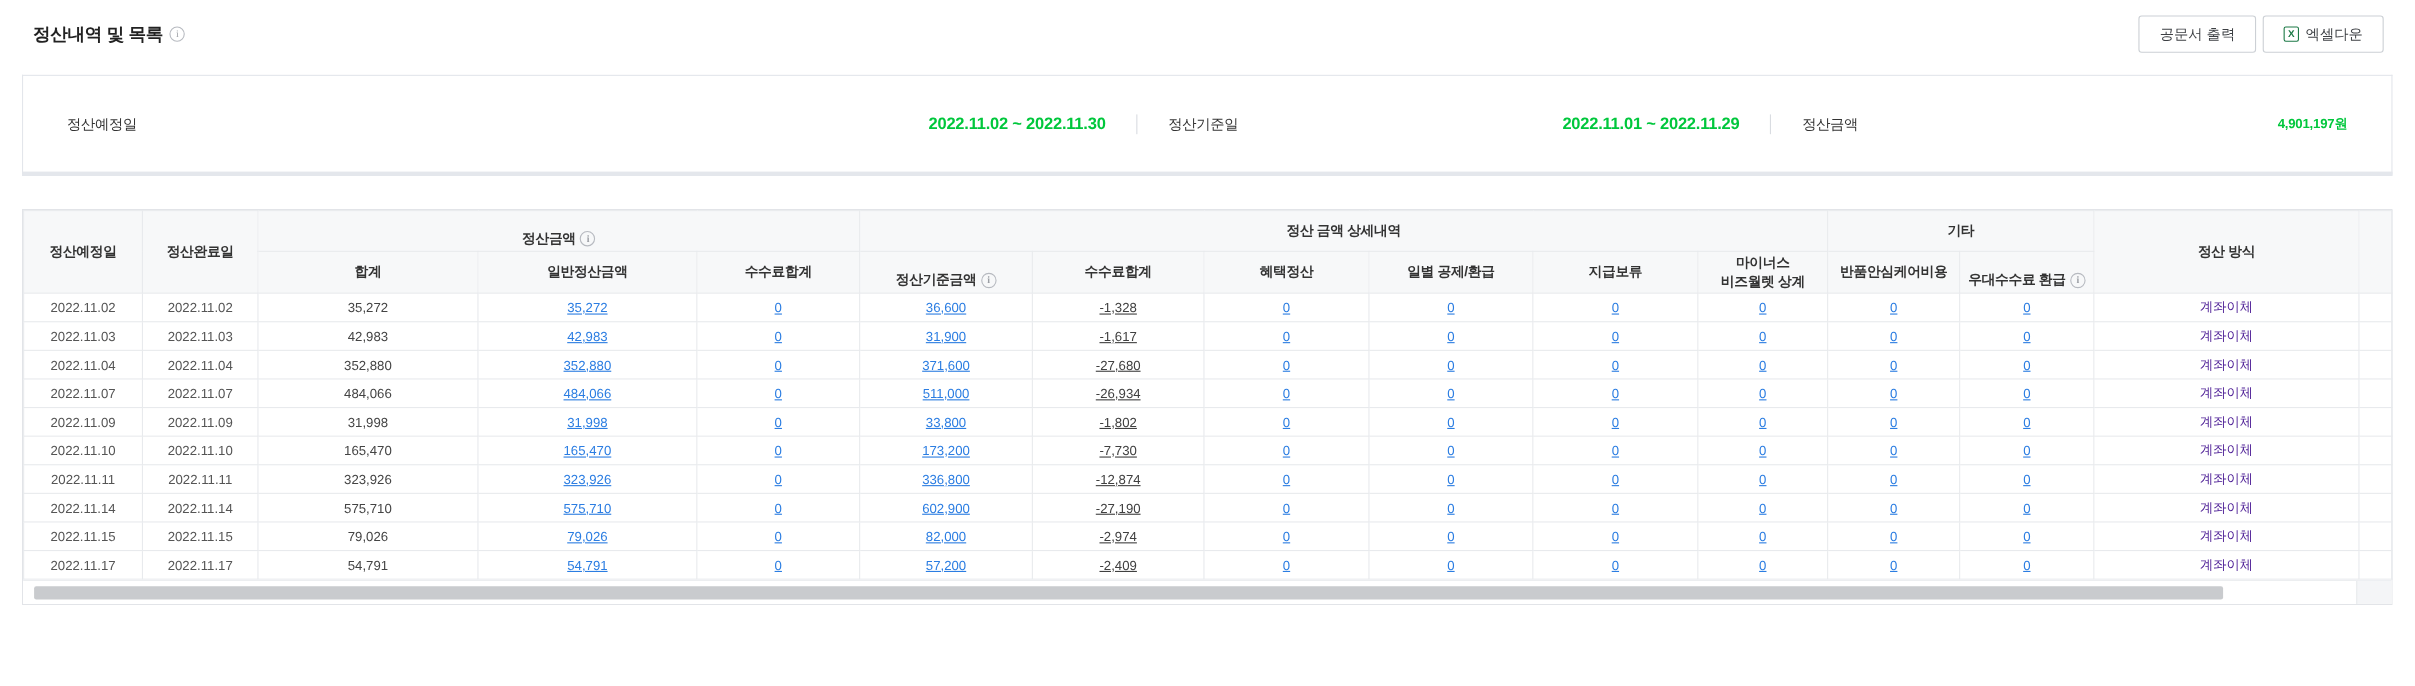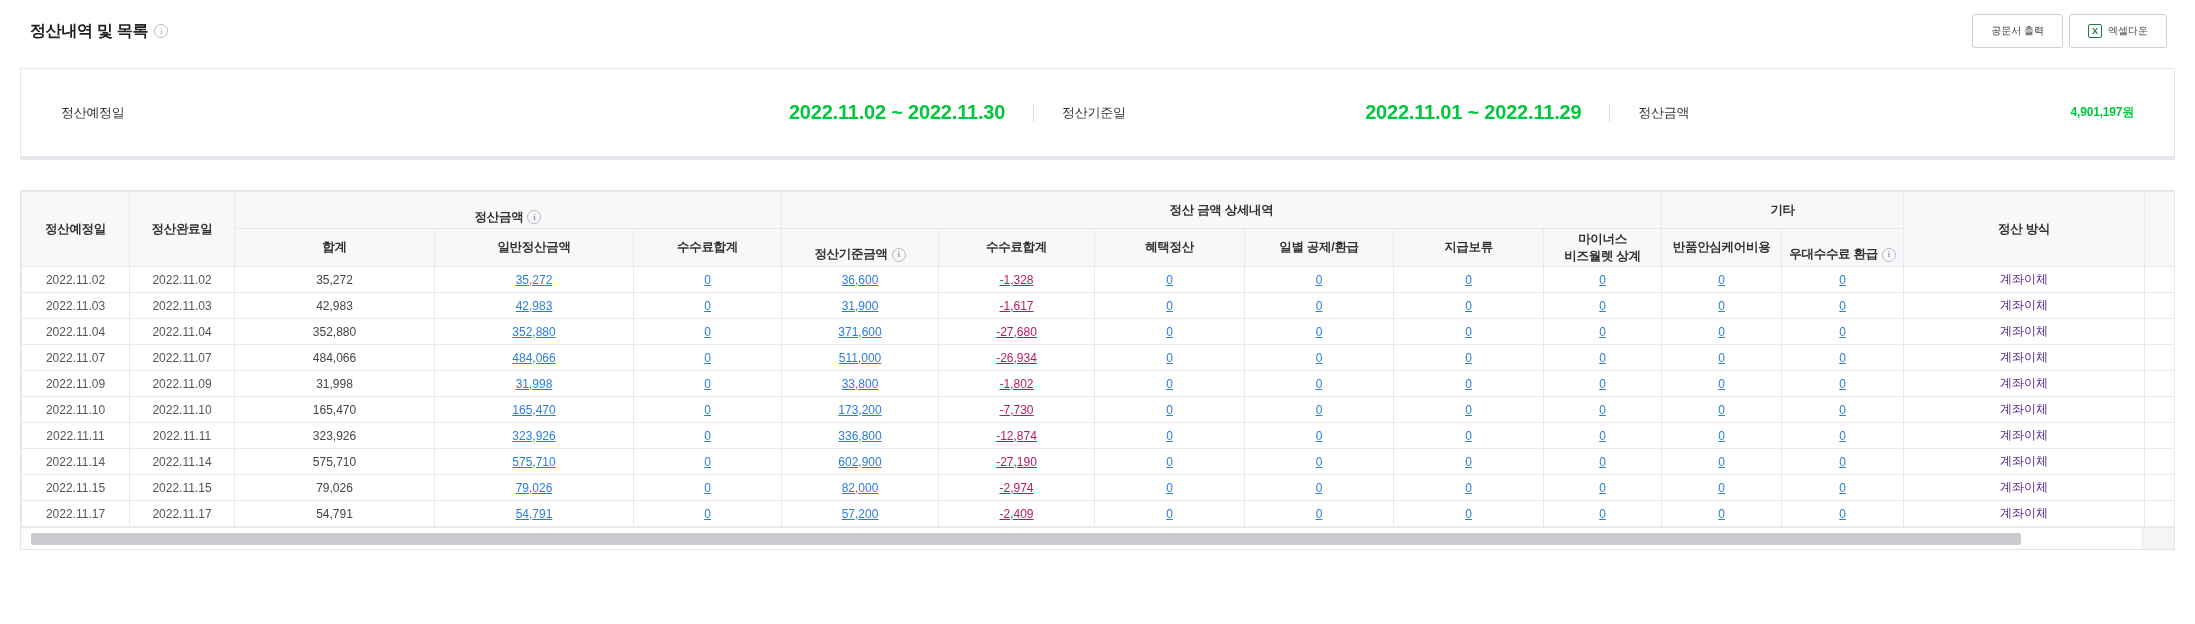--- a/index.html
+++ b/index.html
@@ -10,52 +10,52 @@
   
   .topbar { display:flex; align-items:center; justify-content:space-between; padding:12px 28px 0 30px; height:50px; }
   .title-wrap { display:flex; align-items:center; gap:6px; }
   .page-title { font-size:16px; font-weight:700; color:#222; letter-spacing:-0.3px; }
   .info-icon { display:inline-flex; align-items:center; justify-content:center; width:14px; height:14px;
                border:1px solid #b7bac0; border-radius:50%; color:#9b9ea4; font-size:9px; line-height:1;
                font-family:"Liberation Serif",serif; flex:0 0 auto; }
   .info-icon::before { content:"i"; }
   .btn-group { display:flex; gap:6px; }
   .btn { display:inline-flex; align-items:center; justify-content:center; gap:6px; height:34px; padding:0 18px;
-         background:#fff; border:1px solid #ccd0d5; border-radius:3px; font-size:10px; color:#3c3f43; cursor:pointer;
+         background:#fff; border:1px solid #ccd0d5; border-radius:3px; font-size:13px; color:#3c3f43; cursor:pointer;
          font-family:inherit; }
   .excel-icon { display:inline-flex; align-items:center; justify-content:center; width:14px; height:14px;
                 border:1px solid #1d7a47; border-radius:2px; color:#1d7a47; font-size:9px; font-weight:700; line-height:1; }
   .excel-icon::before { content:"X"; }
 
   
   .summary-box { margin:18px 20px 0; height:92px; border:1px solid #e3e6eb; border-bottom:4px solid #e4e7ec;
                  display:flex; align-items:center; padding:0 40px; background:#fff; }
   .summary-seg { display:flex; align-items:center; }
   .seg-1 { flex:2.0; } .seg-2 { flex:1.1; } .seg-3 { flex:1.05; }
   .summary-label { font-size:13px; color:#333; letter-spacing:-0.3px; }
-  .summary-value { margin-left:auto; font-size:20px; font-weight:700; color:#00c73c; letter-spacing:-0.2px; }
+  .summary-value { margin-left:auto; font-size:15px; font-weight:700; color:#00c73c; letter-spacing:-0.2px; }
   .summary-amount { font-size:12px; }
   .v-divider { width:1px; height:18px; background:#d9dce1; margin:0 28px; flex:0 0 auto; }
 
   
   .table-outer { margin:30px 20px 0; width:2155px; border:1px solid #e2e4e8; background:#fff; }
   table { border-collapse:collapse; table-layout:fixed; width:2153px; }
   th, td { border:1px solid #e8eaed; text-align:center; vertical-align:middle; overflow:hidden; white-space:nowrap; }
   thead th { background:#f7f8f9; font-size:12.5px; font-weight:600; color:#333; letter-spacing:-0.3px; white-space:pre-line; }
   .thead-group th { height:37px; }
   .thead-sub th { height:38px; }
   .th-icon-wrap { display:inline-flex; align-items:center; gap:4px; justify-content:center; }
   tbody td { height:26px; font-size:12px; color:#444; background:#fff; padding:0 6px; }
   td.c-date { color:#555;margin-top:44px; }
   td.c-plain { color:#444; }
   td.c-method { color:#4c1d95; }
   td.c-partial { padding:0; }
   a.lnk { text-decoration:underline; cursor:pointer; }
   a.lnk-blue { color:#2b7de2; }
-  a.lnk-red  { color:#be185d; }
+  a.lnk-red  { color:#404040; }
 
   
   .hscroll { position:relative; height:22px; background:#fff; border-top:1px solid #e8eaed; }
   .hscroll-thumb { position:absolute; left:10px; top:5px; width:1990px; height:12px; background:#c9cbce; border-radius:2px; cursor:pointer; }
   .hscroll-corner { position:absolute; right:0; top:0; bottom:0; width:32px; background:#f4f5f7; border-left:1px solid #e8eaed; }
 
   
   .pager { display:flex; justify-content:center; margin-top:22px; }
   .page-btn { width:36px; height:36px; display:inline-flex; align-items:center; justify-content:center;
               border:1px solid #dcdfe3; background:#fff; font-size:13px; color:#555; cursor:pointer; margin-left:-1px;

